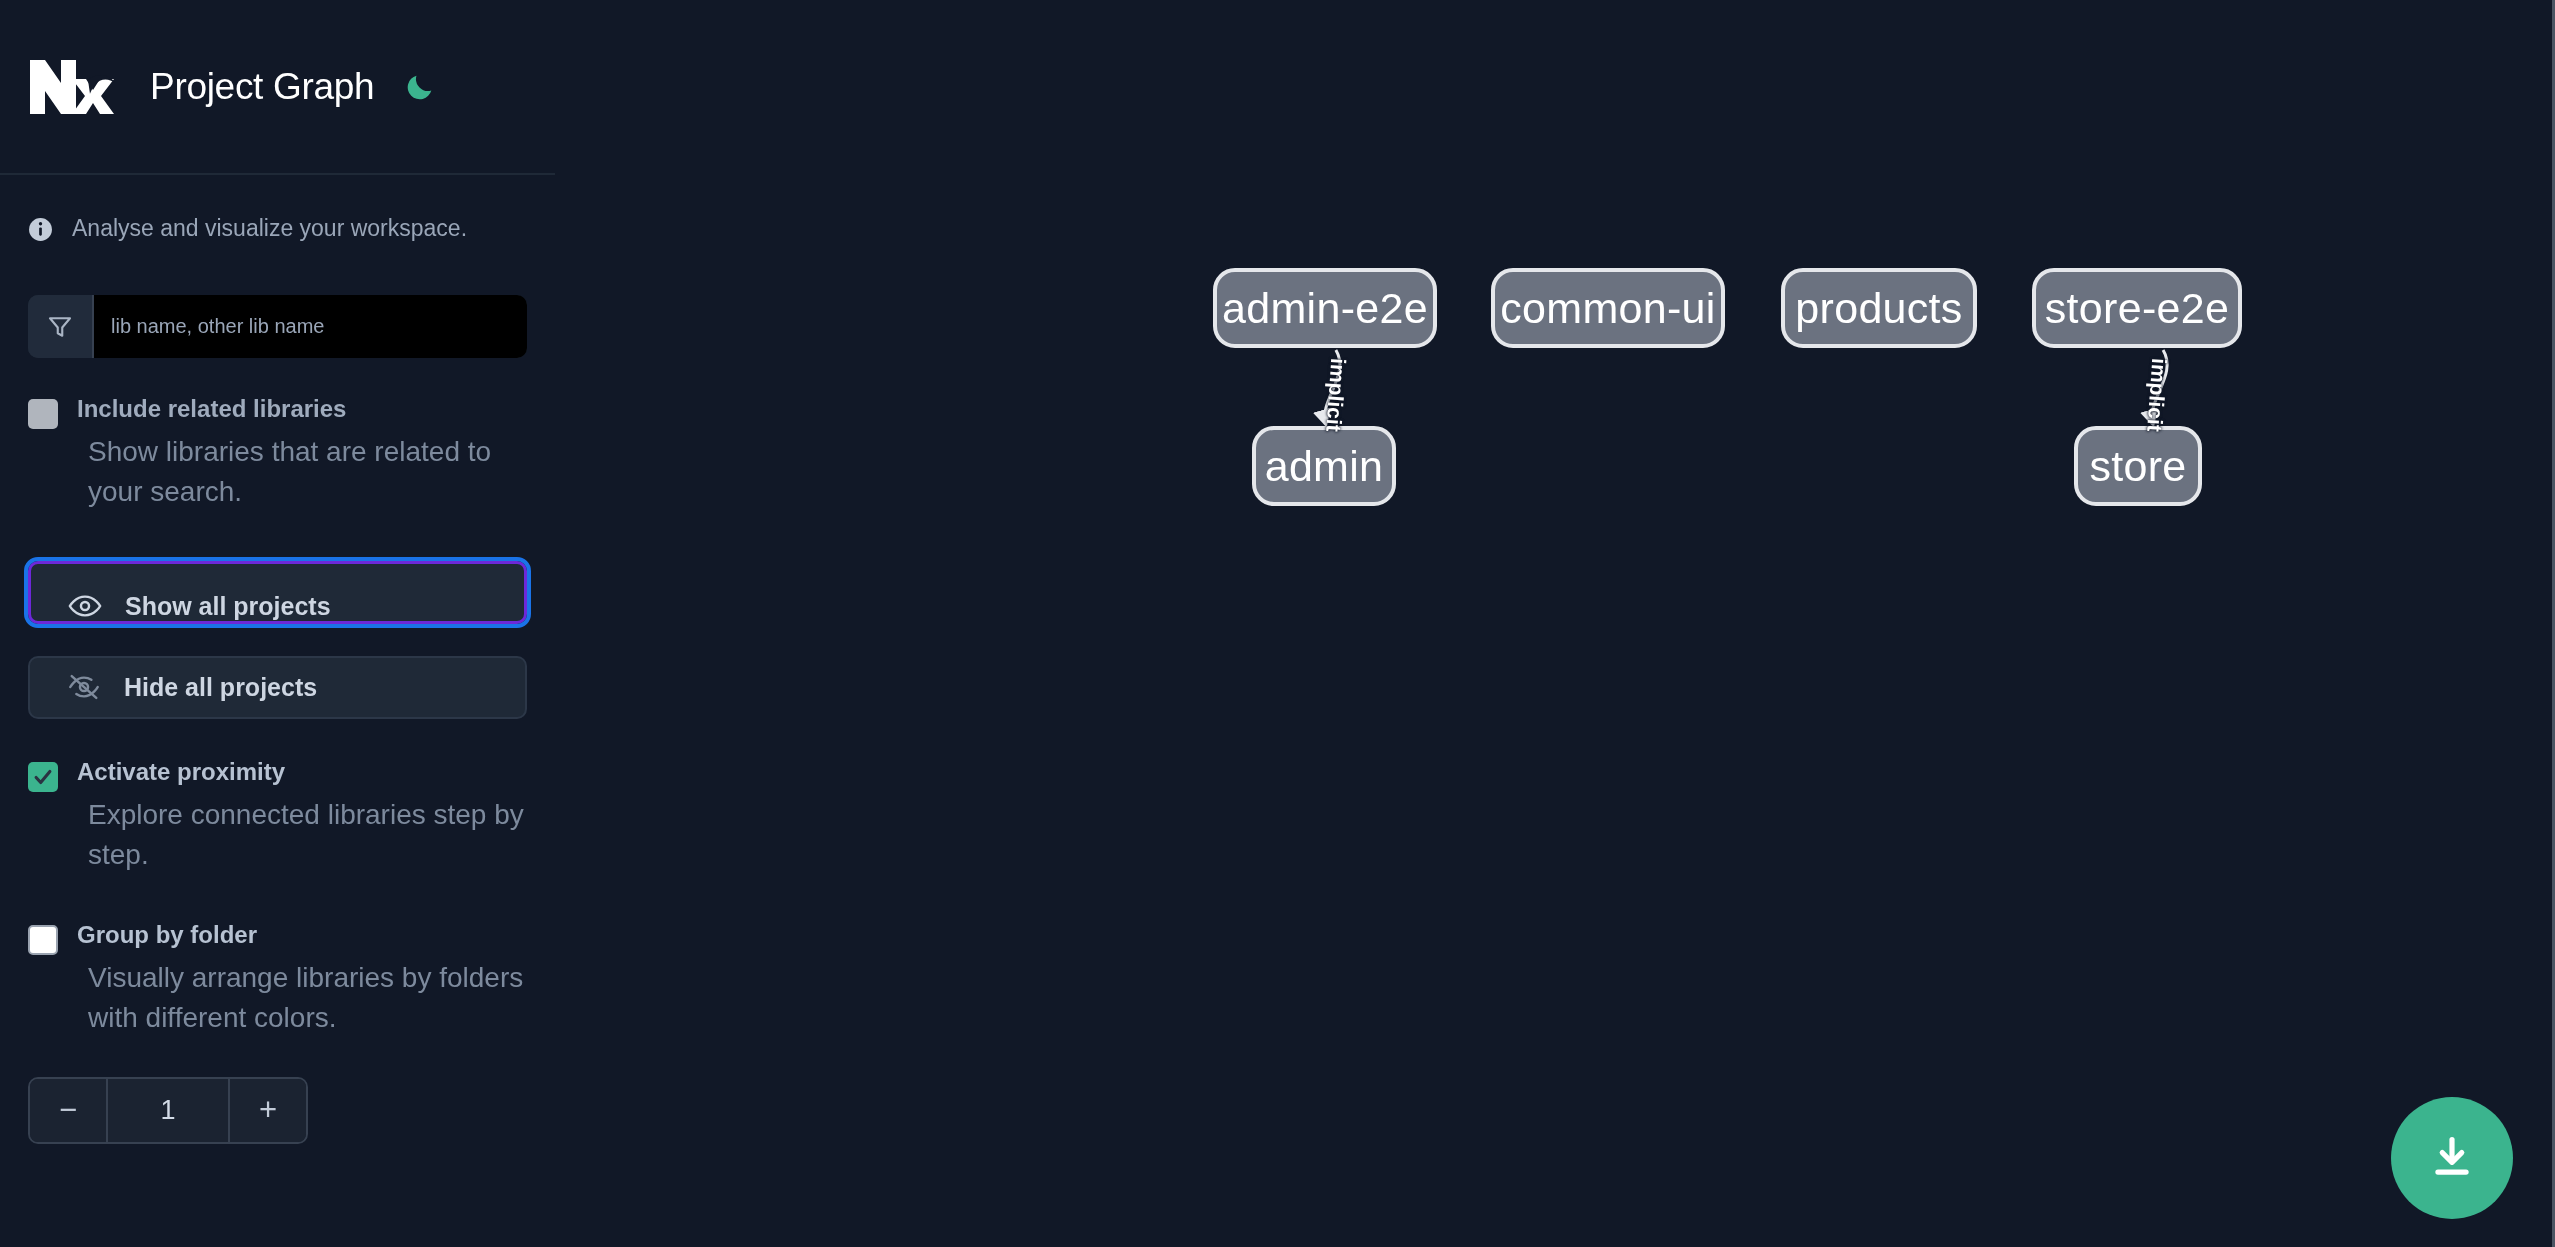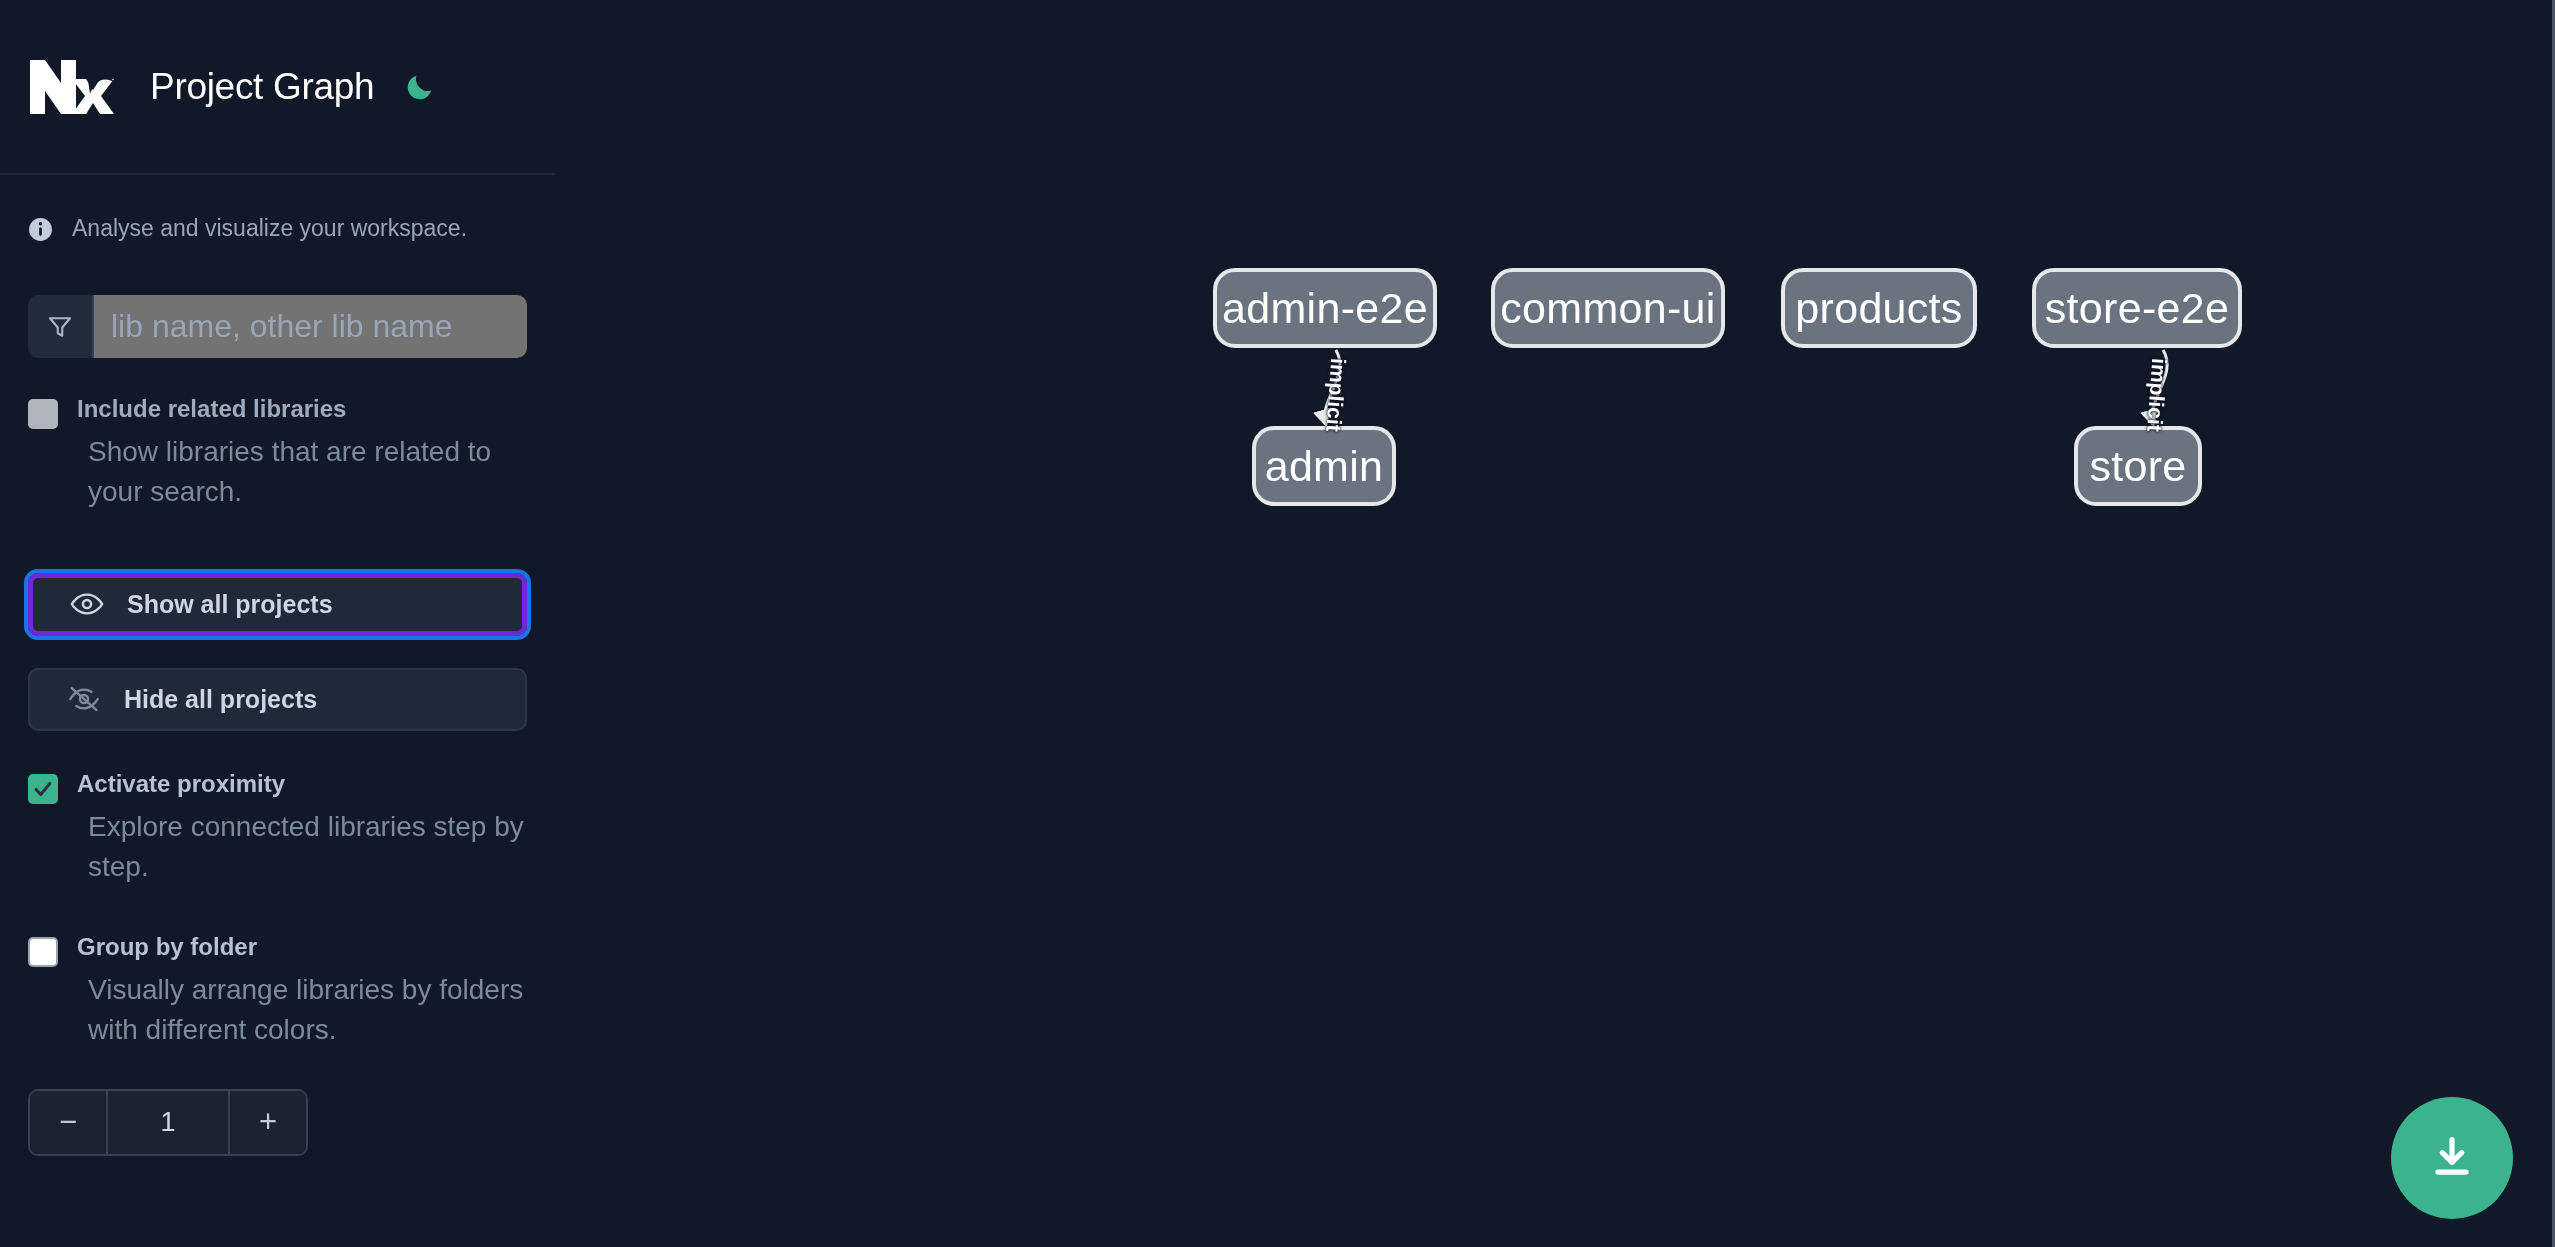--- a/index.html
+++ b/index.html
@@ -106,25 +106,25 @@
     width: 64px;
     display: flex;
     align-items: center;
     justify-content: center;
     border-right: 2px solid #374151;
     background: #212b3b;
     flex: 0 0 64px;
   }
   .filter-input {
     flex: 1 1 auto;
-    background: #737373;
+    background: #000000;
     border: 0;
     outline: none;
     color: #dbe3ee;
-    font-size: 32px;
+    font-size: 20px;
     font-family: "Liberation Sans", sans-serif;
     padding: 0 17px;
   }
   .filter-input::placeholder {
     color: #9aa6b8;
     opacity: 1;
   }
 
   
   .check-block {
@@ -187,24 +187,25 @@
   }
   .btn .bicon {
     flex: 0 0 36px;
     width: 36px;
     height: 30px;
     margin-right: 22px;
     display: flex;
     align-items: center;
   }
   .btn-show {
-    margin-top: 60px;
-    border: 5px solid #6d28d9;
+    margin-top: 48px;
+    border: 3px solid #6d28d9;
     outline: 4px solid #1a73e8;
     outline-offset: 0px;
+    align-items: flex-end;
   }
   .btn-hide { margin-top: 32px; }
 
   
   .stepper {
     margin-top: 38px;
     width: 276px;
     height: 63px;
     border: 2px solid #374151;
     border-radius: 10px;

